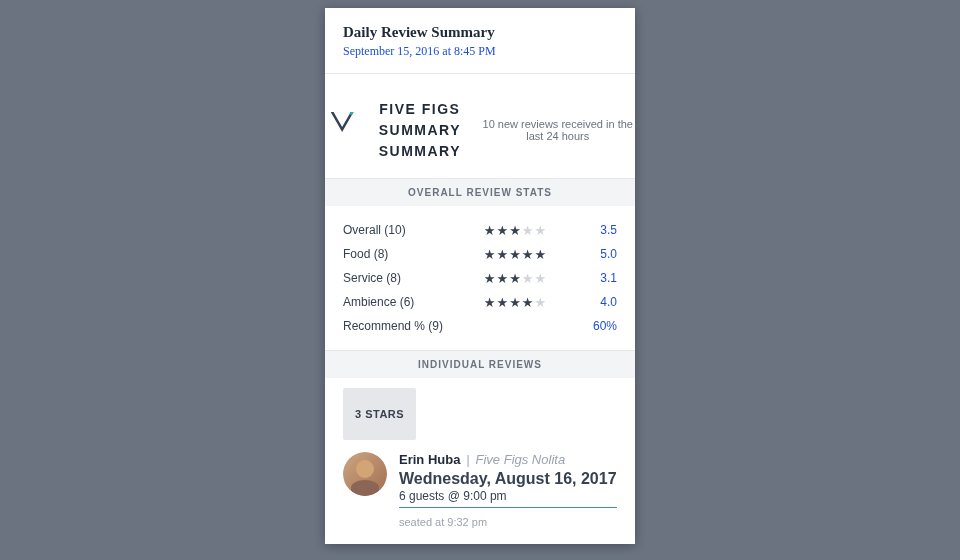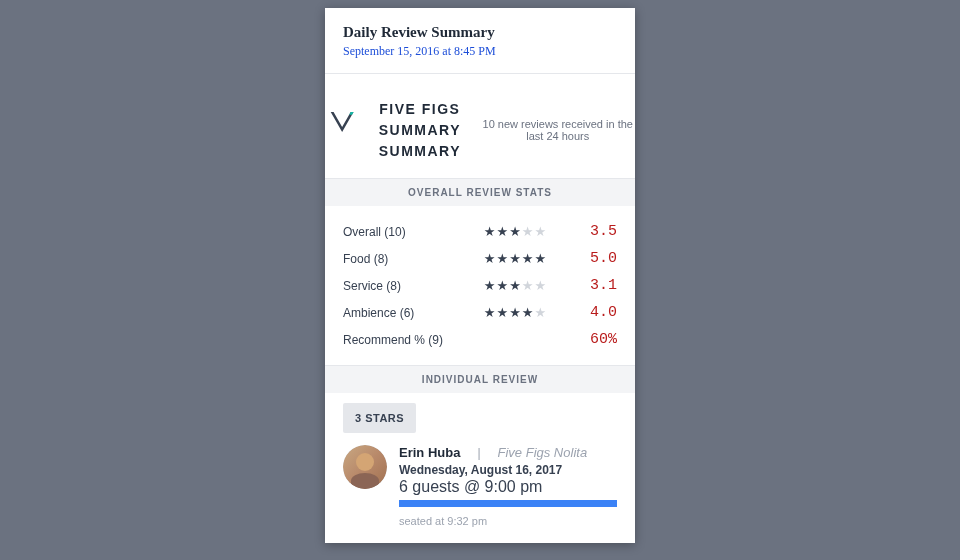--- a/index.html
+++ b/index.html
@@ -113,44 +113,43 @@
 
     .star.filled {
       color: #374151;
     }
 
     .star.empty {
       color: #d1d5db;
     }
 
     .stat-value {
-      font-size: 15px;
-      color: #b91c1c;
+      font-size: 12px;
+      color: #1d4ed8;
       width: 40px;
       text-align: right;
-      font-family: Liberation Mono, monospace;
     }
 
     .recommend-row .stat-value {
       width: 40px;
     }
 
     
     .reviews-section {
       border-top: 1px solid #e5e7eb;
     }
 
     .stars-badge {
       display: inline-block;
       background: #e5e7eb;
       color: #374151;
       font-size: 11px;
       font-weight: 600;
       letter-spacing: 0.5px;
-      padding: 9px 12px;
+      padding: 20px 12px;
       margin: 10px 18px 8px;
       border-radius: 2px;
     }
 
     .review-card {
       padding: 4px 18px 16px;
       display: flex;
       gap: 12px;
     }
 
@@ -200,21 +199,21 @@
       border-radius: 50% 50% 0 0;
     }
 
     .reviewer-info {
       flex: 1;
     }
 
     .reviewer-name-line {
       display: flex;
       align-items: center;
-      gap: 17px;
+      gap: 6px;
       margin-bottom: 3px;
     }
 
     .reviewer-name {
       font-size: 13px;
       font-weight: 600;
       color: #1f2937;
     }
 
     .reviewer-separator {
@@ -222,37 +221,37 @@
       font-size: 12px;
     }
 
     .reviewer-location {
       font-size: 13px;
       color: #9ca3af;
       font-style: italic;
     }
 
     .review-date {
-      font-size: 12px;
+      font-size: 16px;
       font-weight: 600;
       color: #374151;
       margin-bottom: 1px;
     }
 
     .review-guests {
-      font-size: 16px;
+      font-size: 12px;
       color: #374151;
     }
 
     .review-seated {
       font-size: 11px;
       color: #9ca3af;
       margin-top: 4px;
       padding-top: 8px;
-      border-top: 7px solid #3b82f6;
+      border-top: 1px solid #3b82f6;
     }
   </style>
 </head>
 <body>
 
 <div class="email-container">
 
   <div class="email-header">
     <div class="email-header-title">Daily Review Summary</div>
     <div class="email-header-date">September 15, 2016 at 8:45 PM</div>
@@ -325,21 +324,21 @@
 
     <div class="stat-row recommend-row">
       <span class="stat-label">Recommend % (9)</span>
       <span class="stat-stars"></span>
       <span class="stat-value">60%</span>
     </div>
 
   </div>
 
   <div class="reviews-section">
-    <div class="section-header">INDIVIDUAL REVIEW</div>
+    <div class="section-header">INDIVIDUAL REVIEWS</div>
 
     
     <div class="stars-badge">3 STARS</div>
 
     
     <div class="review-card">
       <div class="reviewer-avatar">
         <div class="avatar-placeholder"></div>
       </div>
       <div class="reviewer-info">

